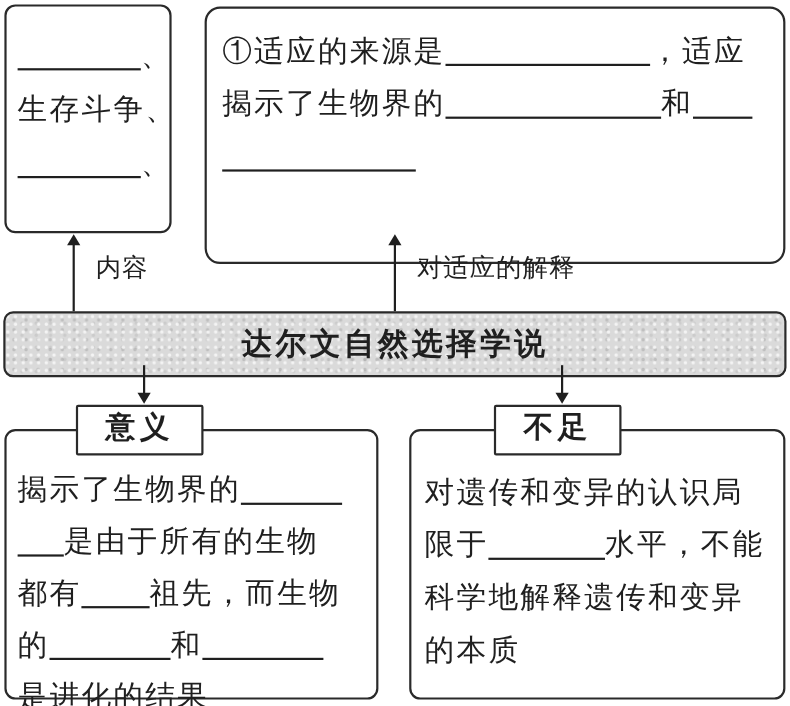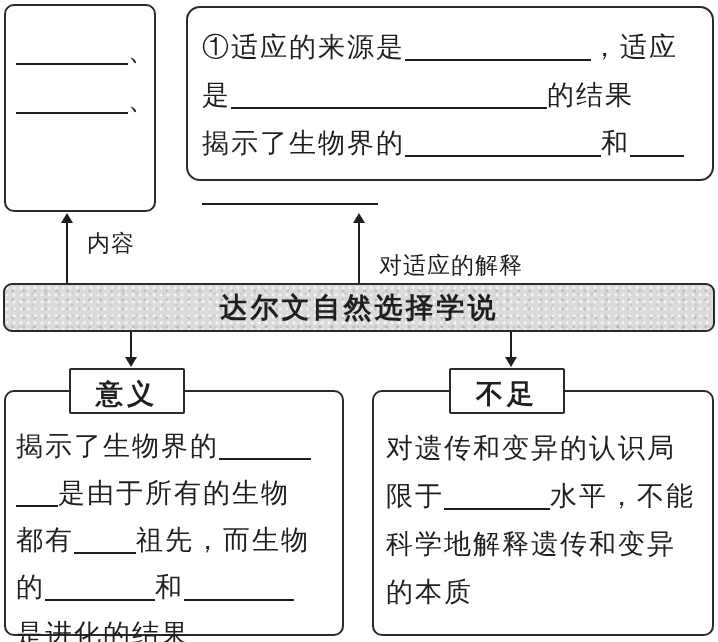--- a/index.html
+++ b/index.html
@@ -30,25 +30,25 @@
     height:0;
     border-bottom:2px solid var(--ink);
     vertical-align:baseline;
     position:relative;
     top:5px;
   }
   
   #content-box{left:4px;top:4px;width:152px;height:208px;padding:20px 4px 0 10px;font-size:27px;}
   #content-box .tline{line-height:49px;}
   
-  #adaptation-box{left:186px;top:6px;width:528px;height:175px;padding:15px 10px 12px 14px;font-size:27px;border-radius:14px;}
+  #adaptation-box{left:186px;top:6px;width:528px;height:234px;padding:15px 10px 12px 14px;font-size:27px;border-radius:14px;}
   #adaptation-box .tline{line-height:48px;}
   
   #theory-bar{
-    position:absolute;left:3px;top:283px;width:712px;height:49px;
+    position:absolute;left:3px;top:283px;width:712px;height:60px;
     box-sizing:border-box;border:2px solid var(--line);border-radius:9px;
     background-color:#dadada;
     background-image:
       radial-gradient(circle at 30% 40%, rgba(255,255,255,.7) 0 1px, transparent 2px),
       radial-gradient(circle at 70% 65%, rgba(120,120,120,.28) 0 1px, transparent 2px),
       radial-gradient(circle at 15% 80%, rgba(150,150,150,.22) 0 1px, transparent 2px);
     background-size:7px 7px, 11px 9px, 13px 11px;
     display:flex;align-items:center;justify-content:center;
     font-family:Liberation Mono, monospace;
     font-weight:bold;font-size:28px;letter-spacing:3px;
@@ -56,56 +56,56 @@
   }
   
   .vline{position:absolute;width:2px;background:var(--ink);z-index:2;}
   .ah-up{position:absolute;width:0;height:0;border-left:6px solid transparent;border-right:6px solid transparent;border-bottom:10px solid var(--ink);z-index:2;}
   .ah-down{position:absolute;width:0;height:0;border-left:6px solid transparent;border-right:6px solid transparent;border-top:10px solid var(--ink);z-index:2;}
   .arrow-label{position:absolute;font-size:23px;letter-spacing:1px;z-index:2;white-space:nowrap;margin-left:11px;}
   
   .tag{
     position:absolute;width:116px;height:46px;box-sizing:border-box;
     border:2px solid var(--line);background:#ffffff;
-    display:flex;align-items:flex-end;justify-content:center;
+    display:flex;align-items:flex-start;justify-content:center;
     font-size:27px;font-weight:600;letter-spacing:4px;
     z-index:3;border-radius:2px;
   }
   #significance-tag{left:69px;top:368px;}
   #deficiency-tag{left:449px;top:368px;}
   
   #significance-box{left:4px;top:390px;width:340px;height:246px;padding:30px 6px 0 10px;font-size:27px;}
   #significance-box .tline{line-height:47px;}
   #deficiency-box{left:372px;top:390px;width:342px;height:246px;padding:32px 6px 0 12px;font-size:27px;}
   #deficiency-box .tline{line-height:48px;}
 </style>
 </head>
 <body>
 
 <div id="canvas">
 
   <div class="box" id="content-box">
       <div class="tline"><span class="blank" style="width: 112px;"></span><span class="seg">、</span></div>
+      <div class="tline"><span class="seg">生存斗争、</span></div>
       <div class="tline"><span class="blank" style="width: 112px;"></span><span class="seg">、</span></div>
     </div>
 
   <div class="box" id="adaptation-box">
       <div class="tline"><span class="seg">①适应的来源是</span><span class="blank" style="width: 186px;"></span><span class="seg">，适应</span></div>
-      <div class="tline"><span class="seg">是</span><span class="blank" style="width: 316px;"></span><span class="seg">的结果</span></div>
       <div class="tline"><span class="seg">揭示了生物界的</span><span class="blank" style="width: 196px;"></span><span class="seg">和</span><span class="blank" style="width: 54px;"></span></div>
       <div class="tline"><span class="blank" style="width: 176px;"></span></div>
     </div>
 
   <div class="vline" style="left:66px;top:222px;height:61px;"></div>
   <div class="ah-up" style="left:61px;top:213px;"></div>
   <div class="arrow-label" style="left:76px;top:228px;">内容</div>
 
   <div class="vline" style="left:358px;top:222px;height:61px;"></div>
   <div class="ah-up" style="left:353px;top:213px;"></div>
-  <div class="arrow-label" style="left:368px;top:250px;font-family:Liberation Serif, serif;">对适应的解释</div>
+  <div class="arrow-label" style="left:368px;top:228px;font-family:Liberation Serif, serif;">对适应的解释</div>
 
   <div id="theory-bar">
     <span>达尔文自然选择学说</span>
   </div>
 
   <div class="vline" style="left:130px;top:332px;height:27px;"></div>
   <div class="ah-down" style="left:125px;top:357px;"></div>
 
   <div class="vline" style="left:510px;top:332px;height:27px;"></div>
   <div class="ah-down" style="left:505px;top:357px;"></div>

